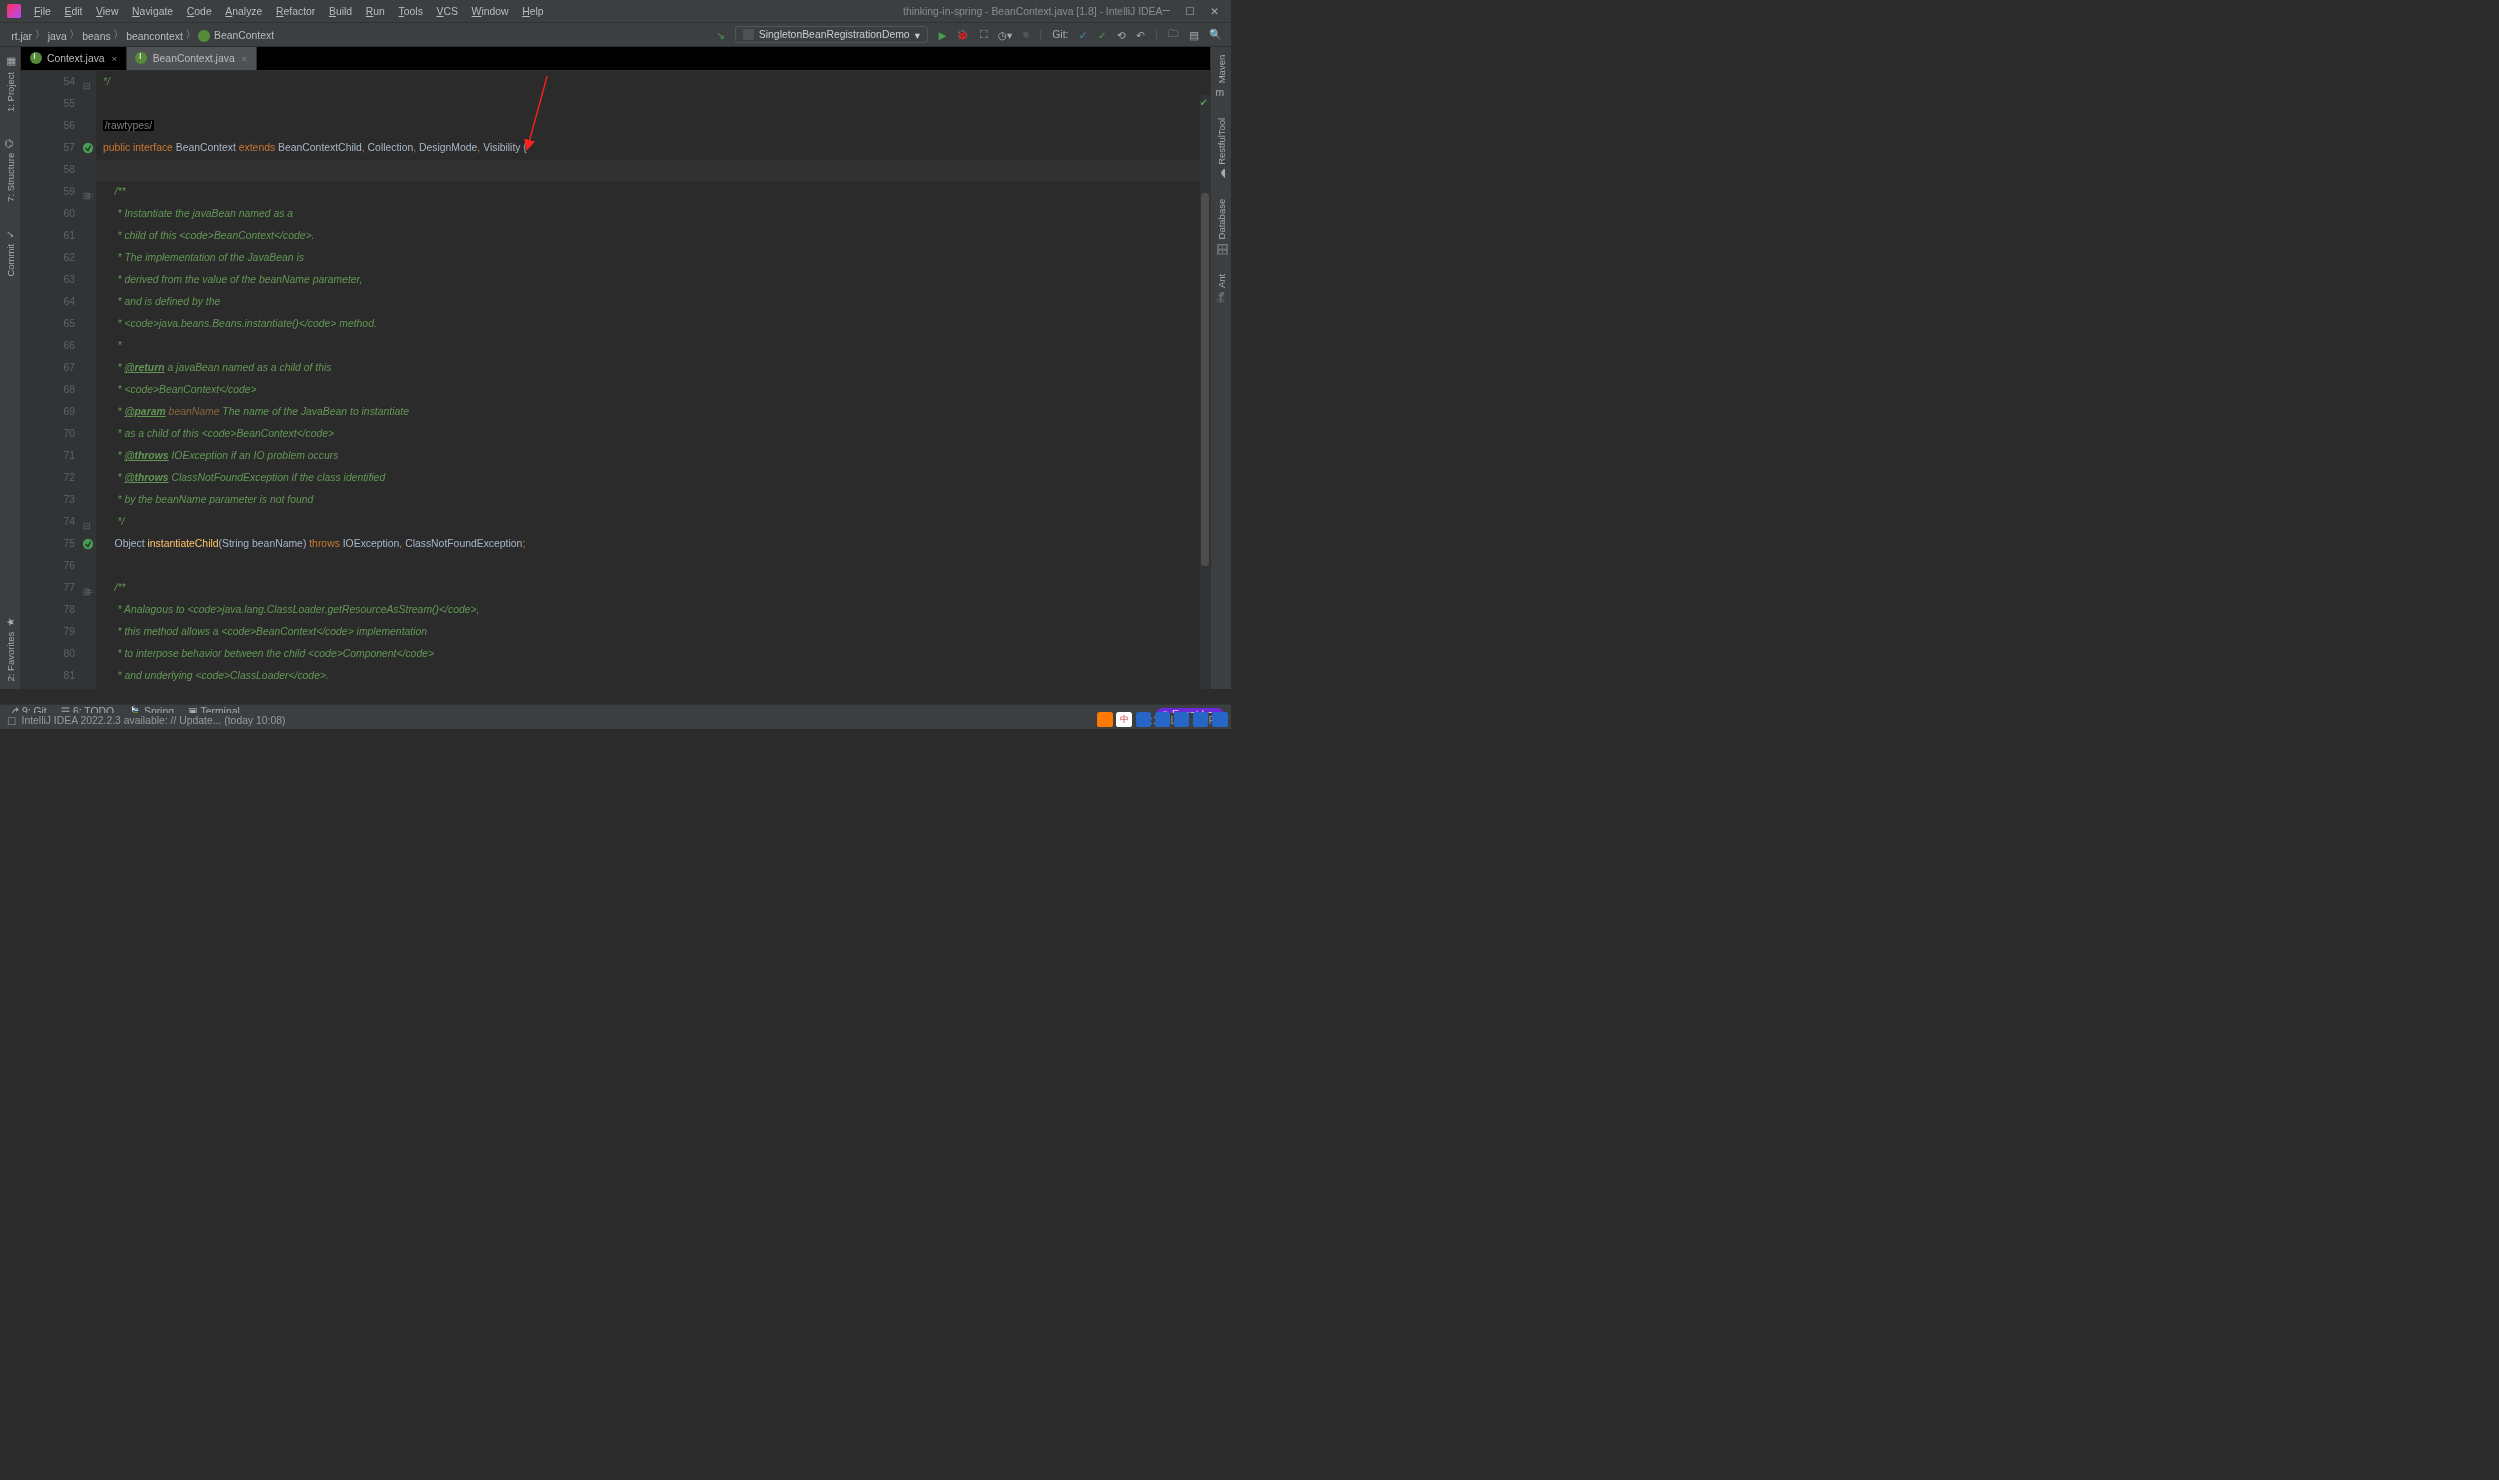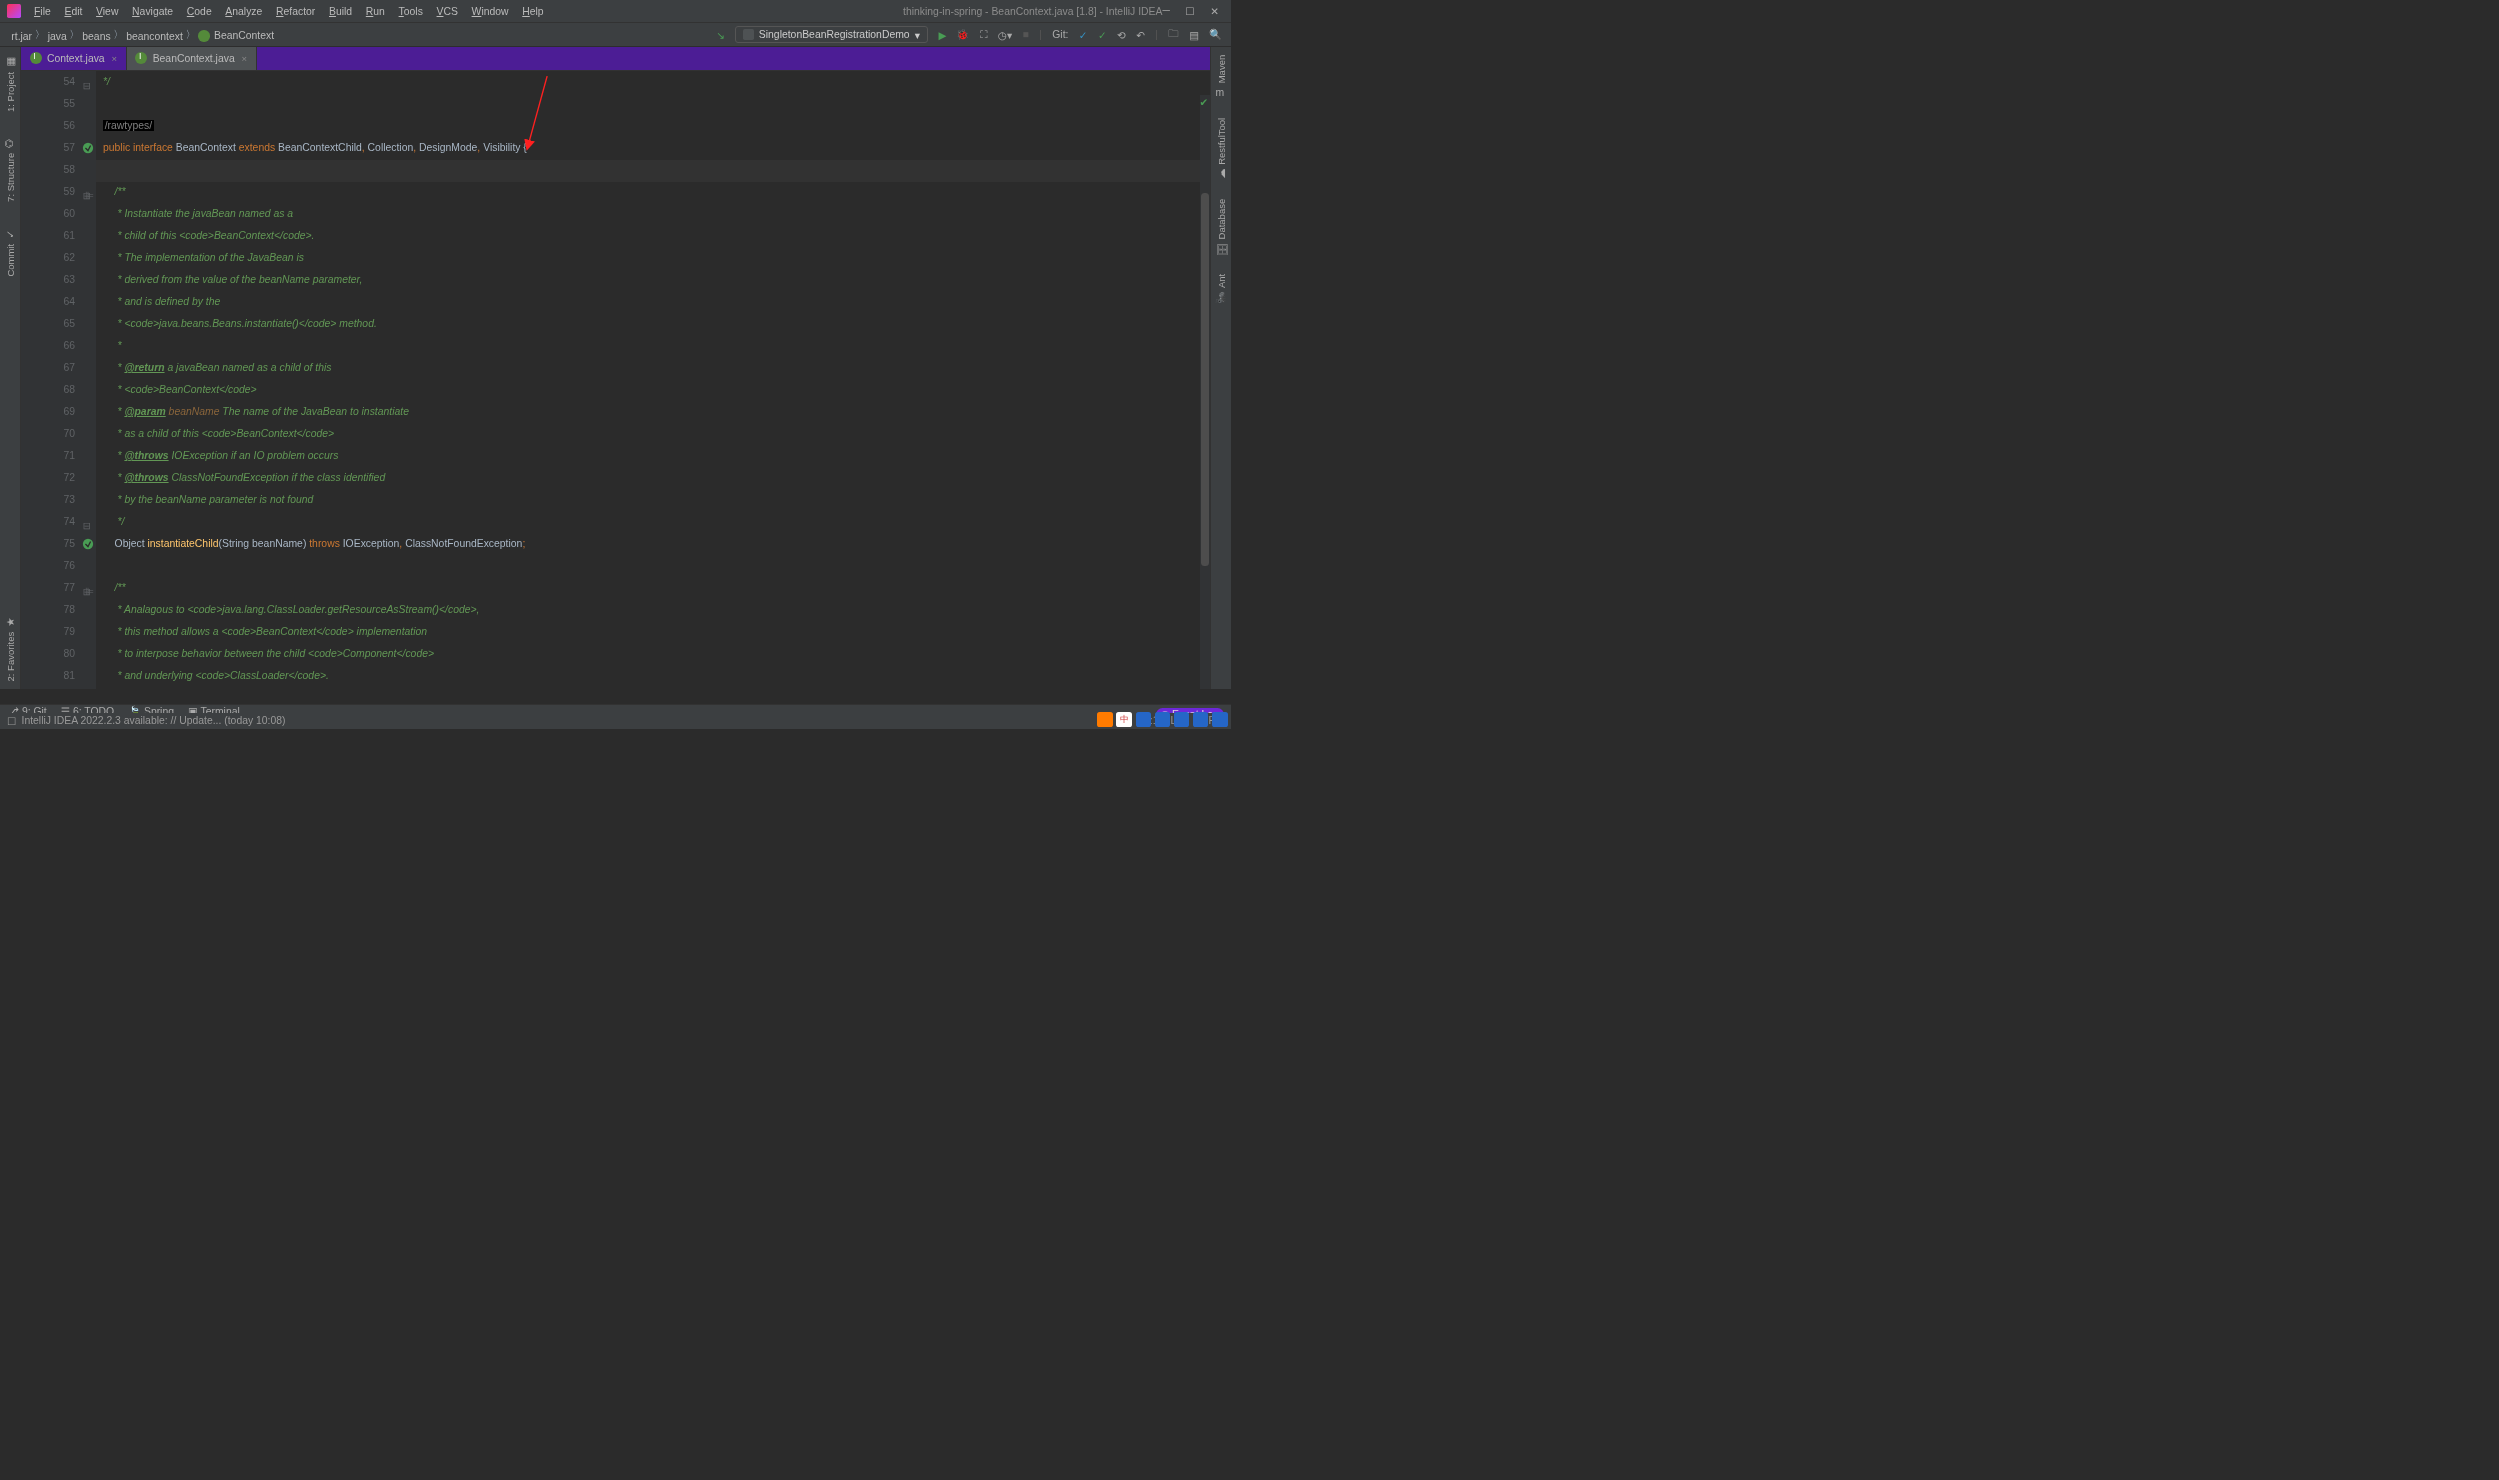--- a/index.html
+++ b/index.html
@@ -16,21 +16,21 @@
 .crumb-icon{width:11.3px;height:11.3px;background:#548a3a;border-radius:50%;display:inline-block}
 .nav-right{margin-left:auto;display:flex;align-items:center;gap:10.4px;color:#aaa}
 .run-select{background:#3c3f41;border:0.9px solid #555;padding:1.7px 7px;border-radius:3px;color:#ccc;display:flex;align-items:center;gap:5.2px}
 .run-select::before{content:"";width:10.4px;height:10.4px;background:#4e5254;border-radius:1.7px}
 .content{display:flex;height:calc(100% - 87px)}
 .left-gutter{width:21px;background:#3c3f41;border-right:0.9px solid #323232;display:flex;flex-direction:column;align-items:center;padding-top:3.5px;gap:3.5px}
 .vtab{writing-mode:vertical-rl;transform:rotate(180deg);padding:7px 1.7px;color:#aaa;font-size:9.5px;display:flex;align-items:center;gap:3.5px}
 .vtab-icon{width:11.3px;height:11.3px;display:inline-block;transform:rotate(90deg)}
 .right-gutter{width:21px;background:#3c3f41;border-left:0.9px solid #323232;display:flex;flex-direction:column;align-items:center;padding-top:1.7px;gap:5.2px}
 .editor-area{flex:1;display:flex;flex-direction:column;background:#2b2b2b}
-.tabs{background:#4c1d95;height:24px;display:flex;border-bottom:0.9px solid #323232}
+.tabs{background:#000000;height:24px;display:flex;border-bottom:0.9px solid #323232}
 .tab{padding:4.3px 8.7px;display:flex;align-items:center;gap:5.2px;color:#bbb;border-right:0.9px solid #323232}
 .tab.active{background:#4e5254}
 .tab-icon{width:12px;height:12px;background:#548a3a;border-radius:50%;display:inline-block;position:relative}
 .tab-icon::after{content:"I";position:absolute;left:3.5px;top:-0.9px;font-size:8.7px;color:#fff}
 .close-x{color:#888;font-size:9.5px;margin-left:1.7px}
 .code-wrap{flex:1;display:flex;position:relative;overflow:hidden}
 .gutter{width:75px;background:#313335;color:#606366;text-align:right;padding-right:21px;line-height:22px;font-family:'JetBrains Mono',Consolas,monospace;font-size:12px;position:relative}
 .gutter .ln{height:22px;position:relative}
 .gutter .mark{position:absolute;right:-19px;top:5.2px;width:12px;height:12px}
 .fold{position:absolute;right:-15.6px;top:4.3px;color:#606366;font-size:9.5px}

